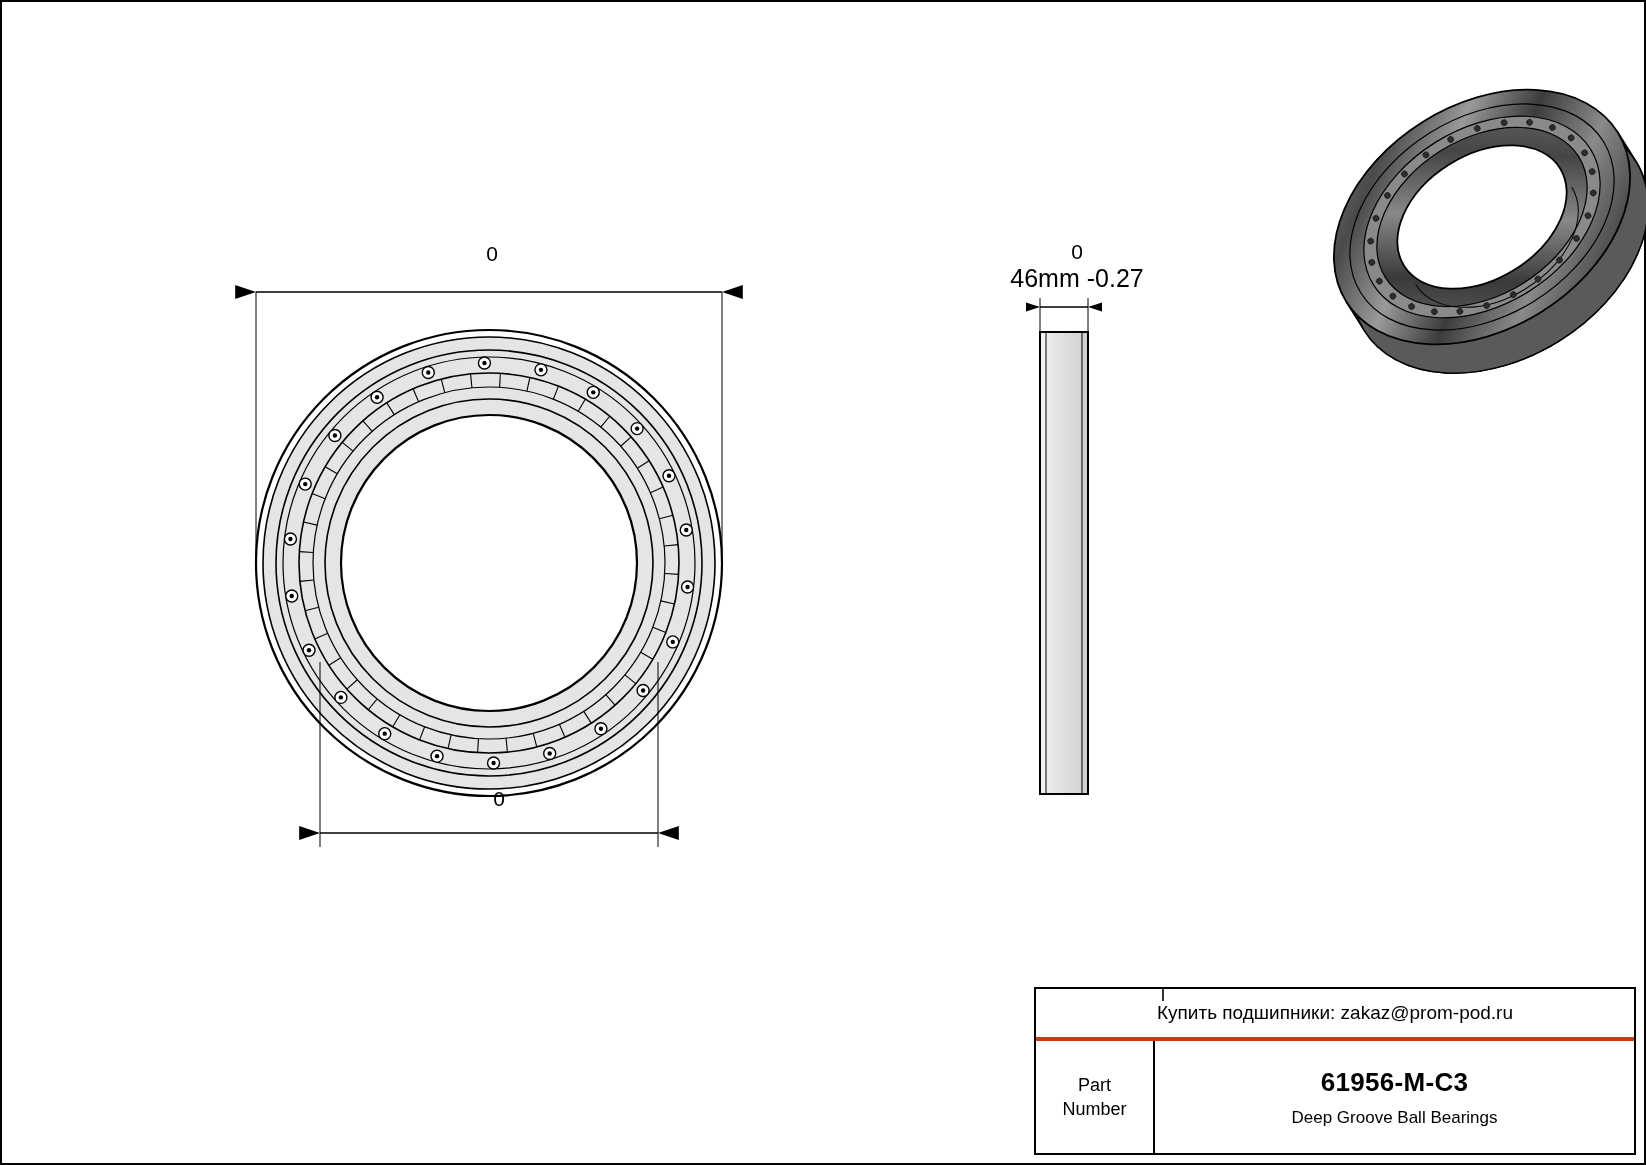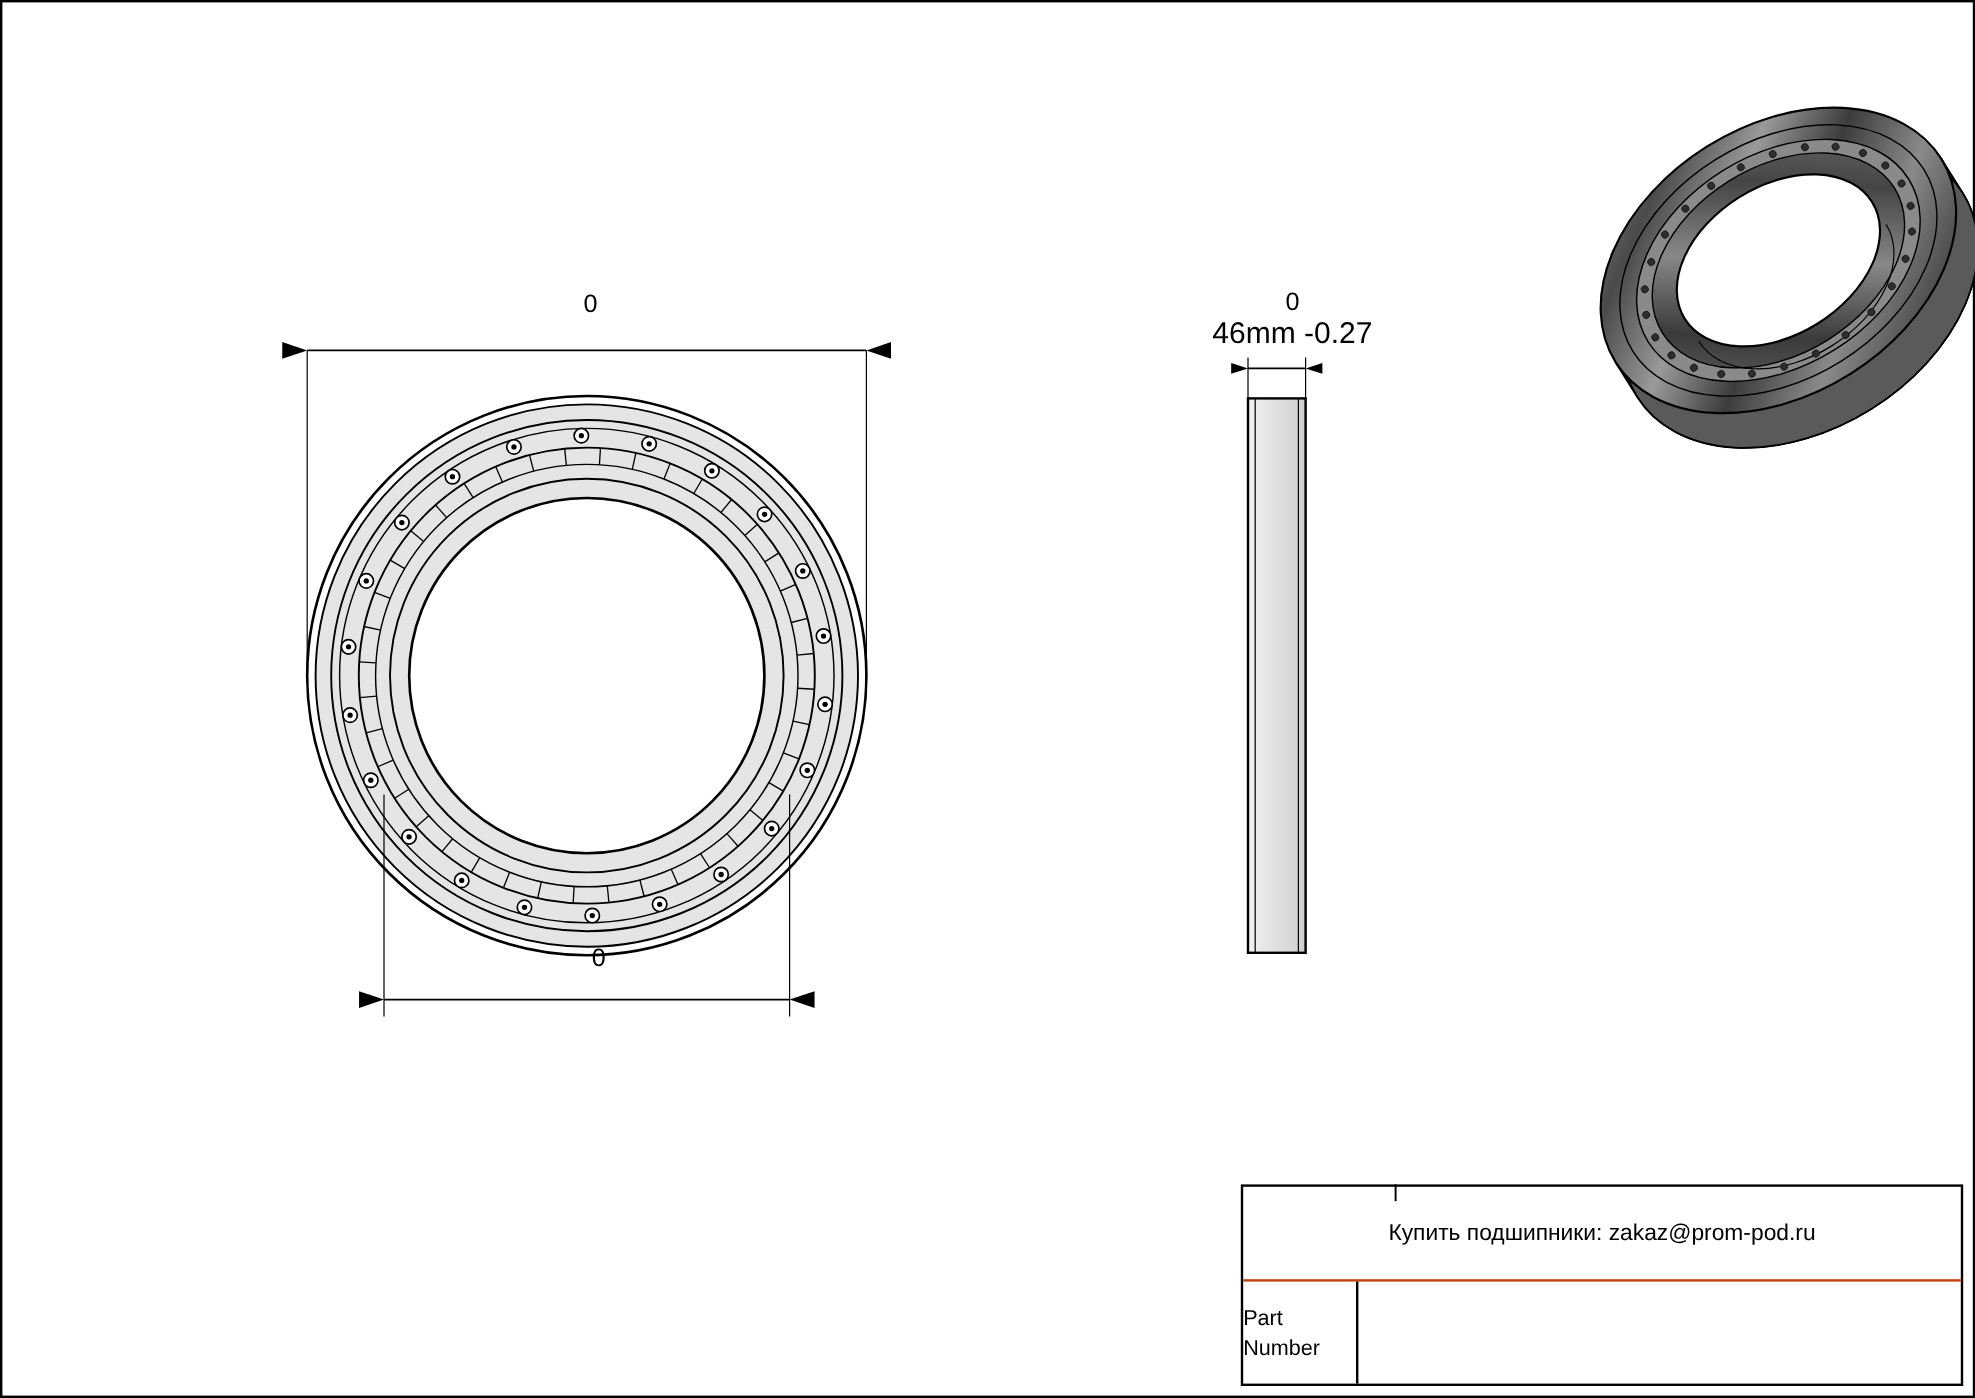--- a/index.html
+++ b/index.html
@@ -52,42 +52,43 @@
     left: 1032px;
     top: 985px;
     width: 602px;
     height: 168px;
     border: 2px solid #000;
     box-sizing: border-box;
     display: flex;
     flex-direction: column;
   }
   #tb-email-row {
-    height: 79px;
-    border-bottom: 2px solid #c2410c;
+    height: 52px;
+    border-bottom: 4px solid #c2410c;
     display: flex;
     align-items: center;
     justify-content: center;
     box-sizing: border-box;
   }
   #tb-email-text {
     font-size: 19px;
     color: #000;
   }
   #tb-lower {
     flex: 1;
     display: flex;
     box-sizing: border-box;
   }
   #tb-part-label {
-    width: 96px;
+    width: 119px;
     border-right: 2px solid #000;
     box-sizing: border-box;
     display: flex;
     flex-direction: column;
+    align-items: center;
     justify-content: center;
     font-size: 18px;
     line-height: 1.35;
   }
   #tb-part-info {
     flex: 1;
     display: flex;
     flex-direction: column;
     align-items: center;
     justify-content: center;
@@ -347,16 +348,20 @@
 
   <div id="title-block">
     <div id="tb-email-row">
       <span id="tb-email-text">Купить подшипники: zakaz@prom-pod.ru</span>
     </div>
     <div id="tb-lower">
       <div id="tb-part-label">
         <span>Part</span>
         <span>Number</span>
       </div>
+      <div id="tb-part-info">
+        <div id="tb-part-number">61956-M-C3</div>
+        <div id="tb-part-desc">Deep Groove Ball Bearings</div>
+      </div>
     </div>
   </div>
 
 </div>
 
 </body></html>

